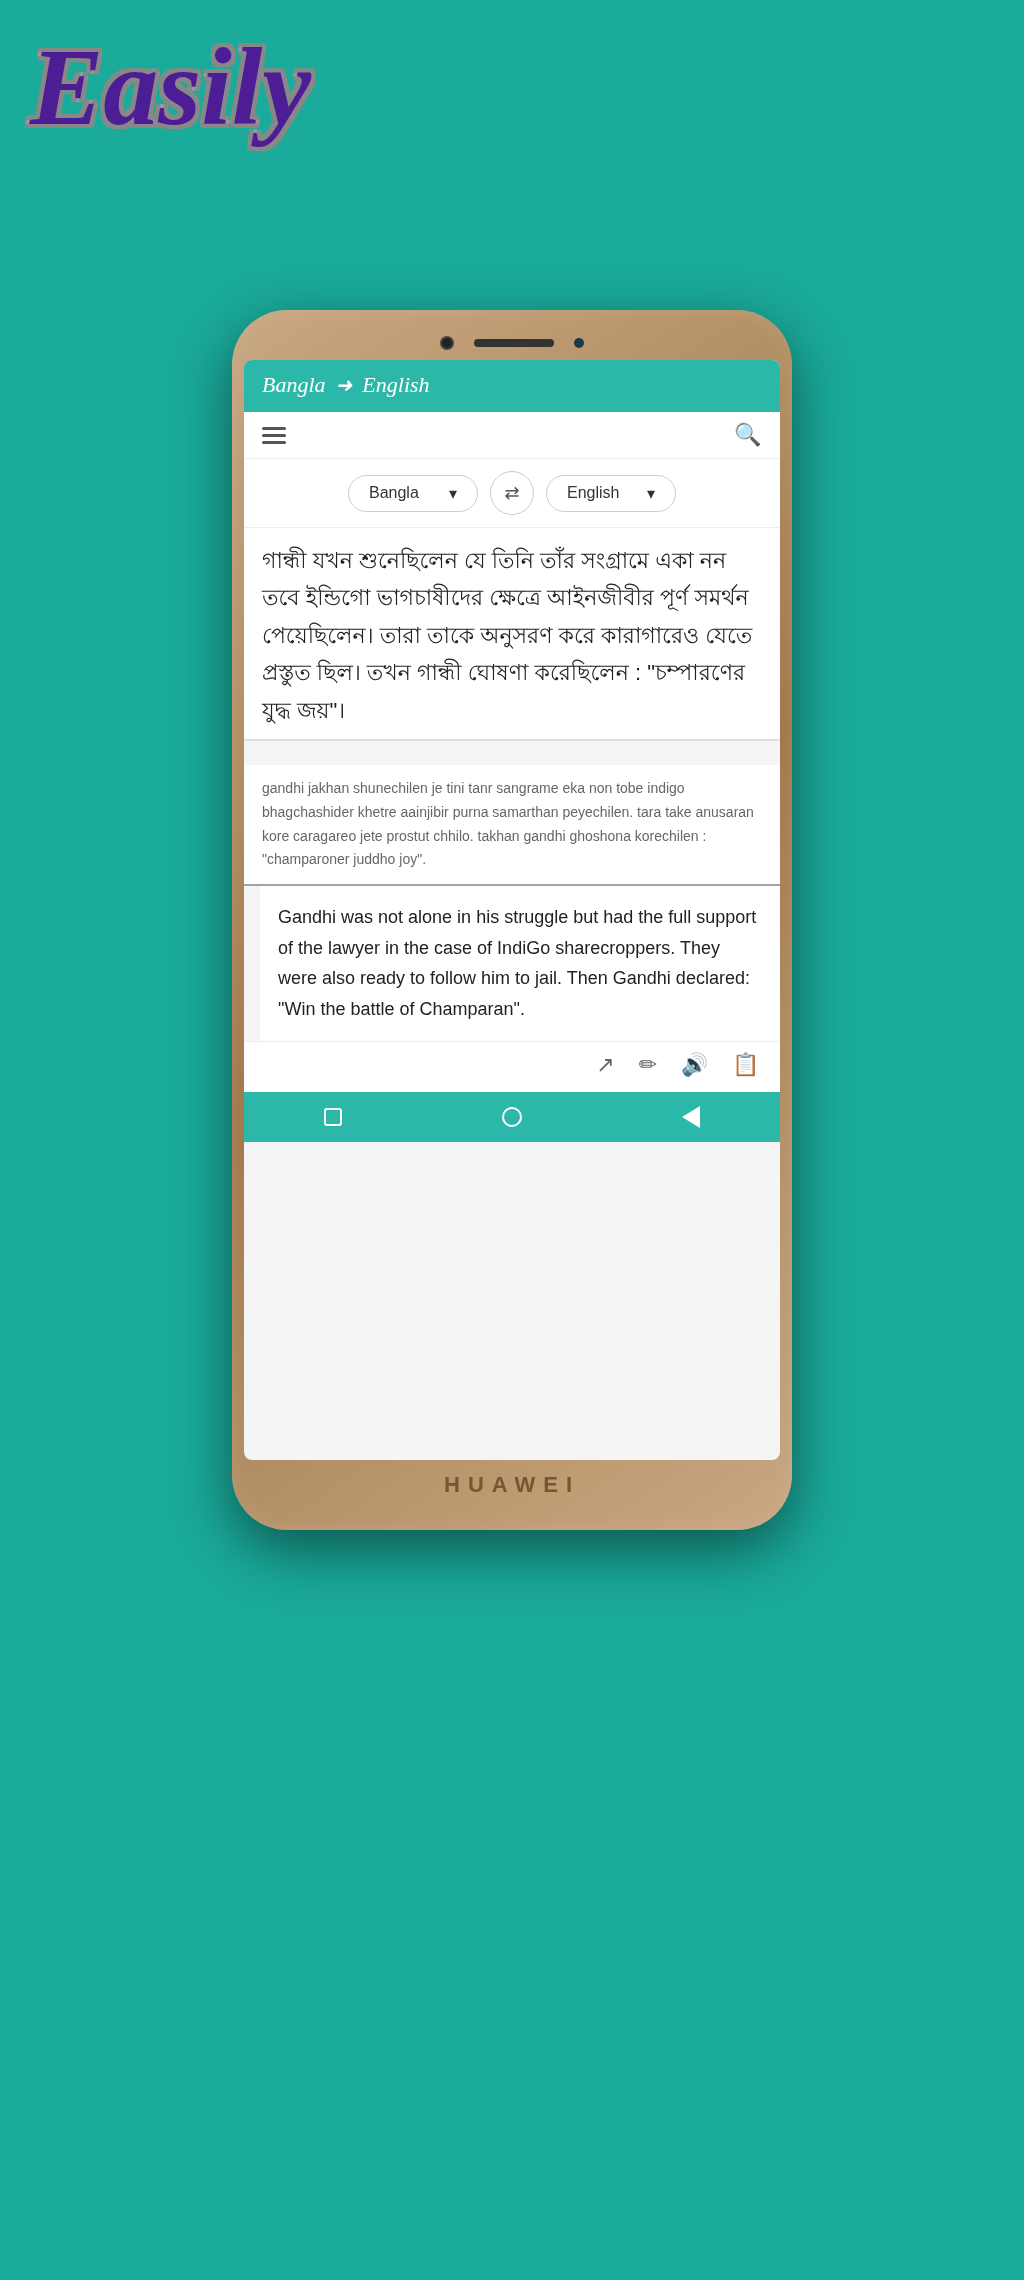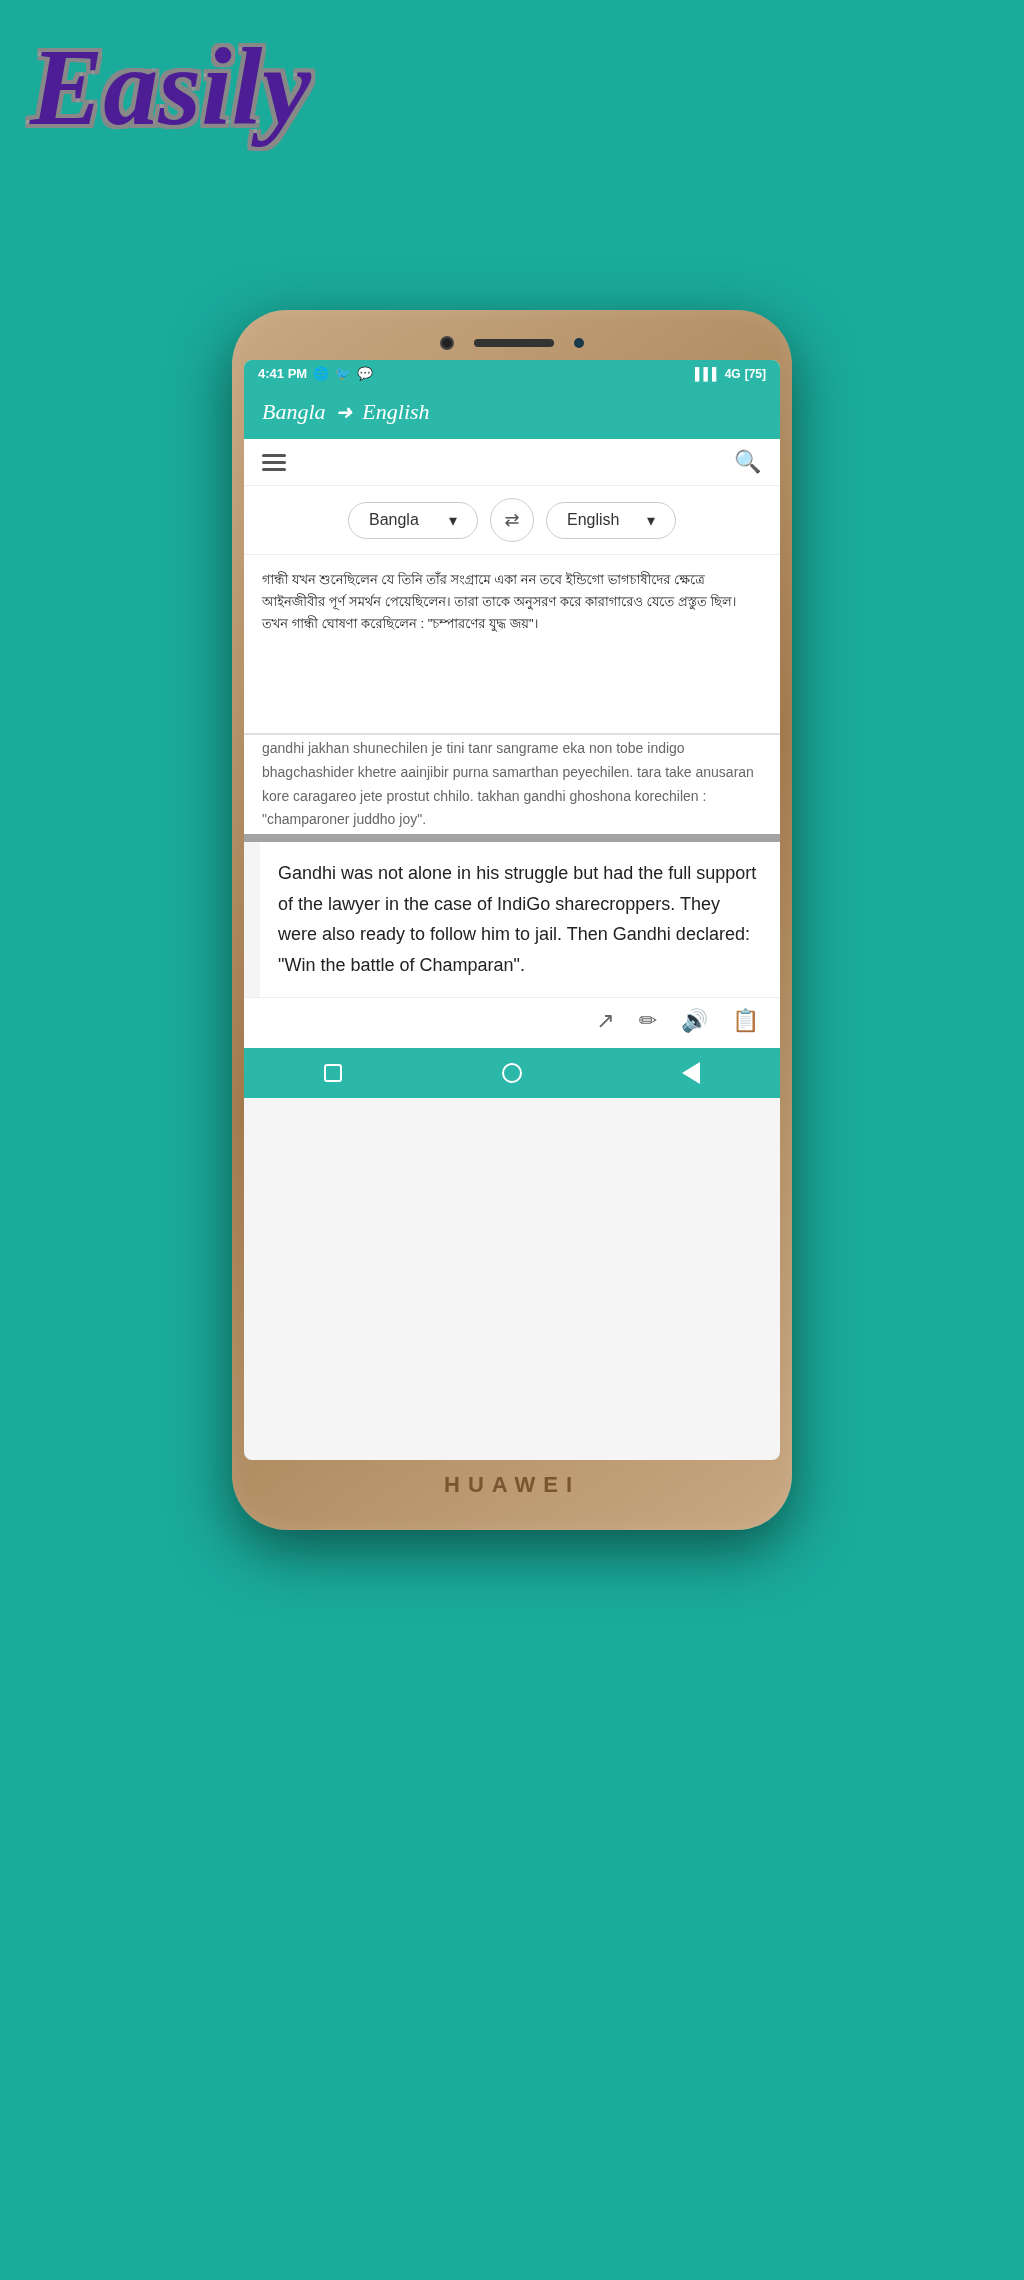--- a/index.html
+++ b/index.html
@@ -189,31 +189,32 @@
     }
 
     
     .input-area {
       background: white;
       padding: 14px 18px 10px;
       border-bottom: 2px solid #e0e0e0;
       min-height: 180px;
     }
     .bangla-text {
-      font-size: 13px;
+      font-size: 22px;
       line-height: 1.7;
       color: #222;
       font-family: Arial, sans-serif;
     }
 
     
     .romanized-area {
       background: white;
-      padding: 2px 18px;
-      border-bottom: 8px solid #a3a3a3;
+      padding: 12px 18px;
+      border-bottom: 2px solid #a3a3a3;
+      margin-top: 24px;
     }
     .romanized-text {
       font-size: 14px;
       color: #666;
       line-height: 1.7;
       font-family: Arial, sans-serif;
     }
 
     
     .translation-area {
@@ -308,33 +309,20 @@
   <div class="phone-shell">
 
     <div class="phone-top-bar">
       <div class="phone-camera"></div>
       <div class="phone-speaker"></div>
       <div class="phone-sensor"></div>
     </div>
 
     <div class="phone-screen">
 
-      <div class="status-bar">
-        <div class="status-left">
-          <span>4:41 PM</span>
-          <span>🌐</span>
-          <span>🐦</span>
-          <span>💬</span>
-        </div>
-        <div class="status-right">
-          <span>▌▌▌</span>
-          <span>4G</span>
-          <span>[<span>75</span>]</span>
-        </div>
-      </div>
 
       <div class="app-header">
         <div class="app-header-title">
           <span>Bangla</span>
           <span class="arrow-right">➜</span>
           <span>English</span>
         </div>
       </div>
 
       <div class="toolbar">

